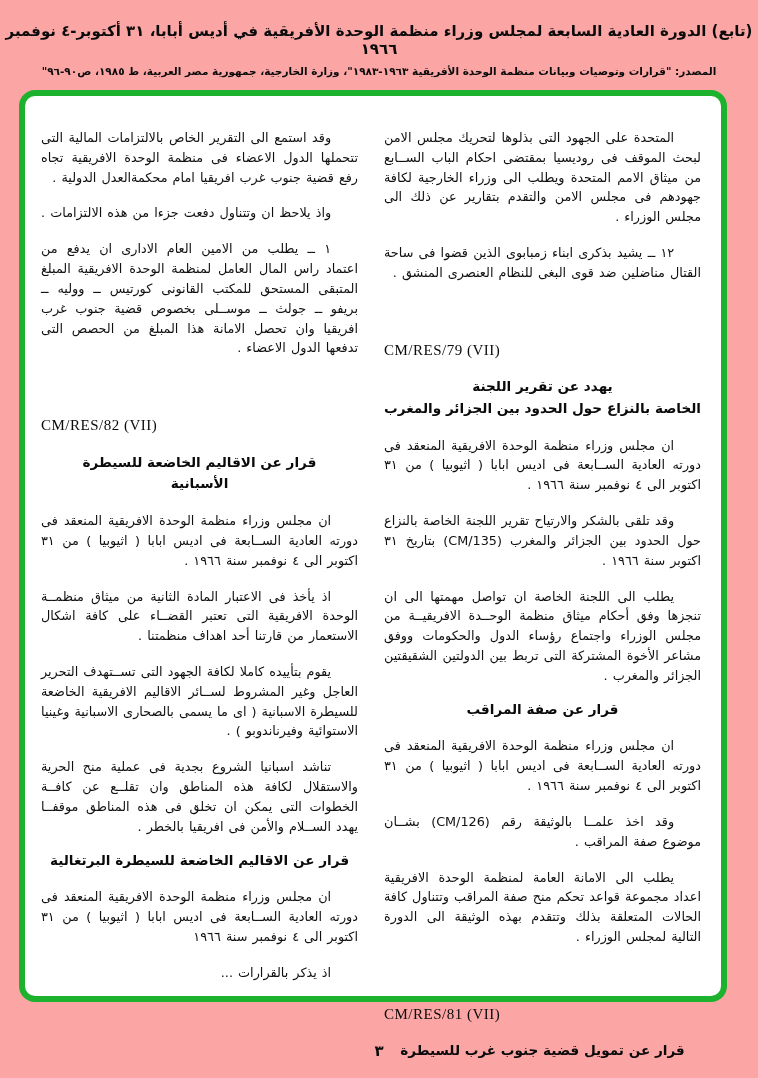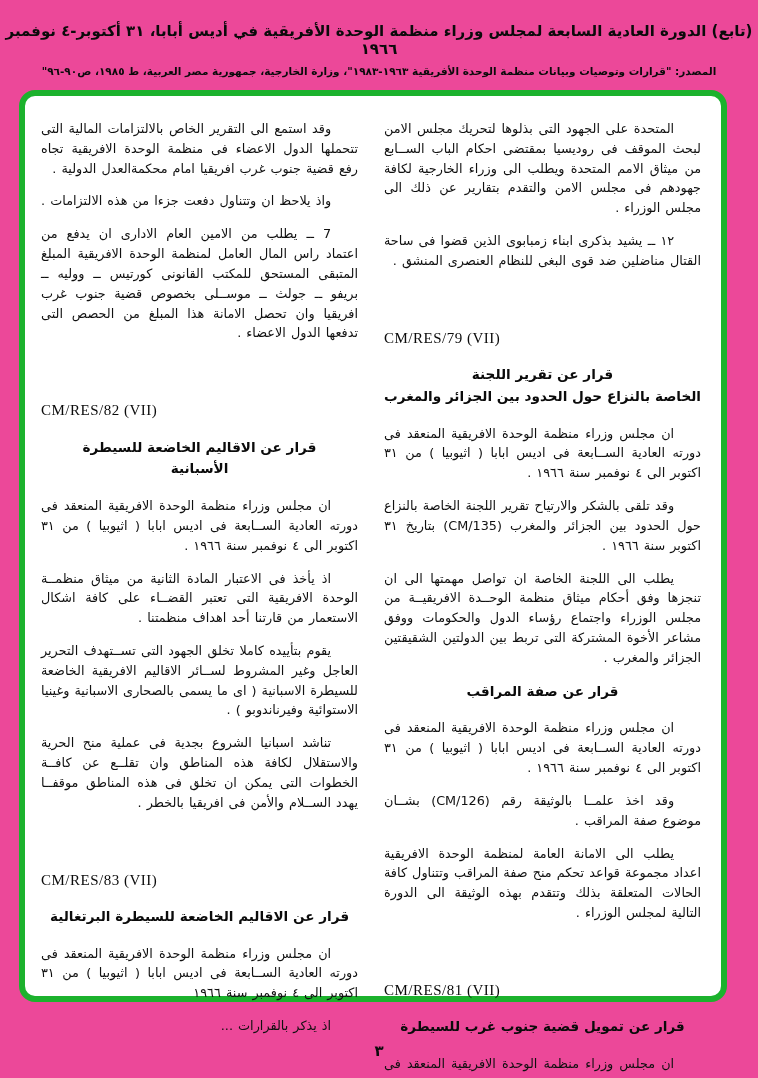--- a/index.html
+++ b/index.html
@@ -5,21 +5,21 @@
   html, body {
     margin: 0; padding: 0;
     background: #ffffff;
     font-family: "DejaVu Sans", sans-serif;
     color: #101010;
   }
   .page {
     position: relative;
     width: 758px;
     height: 1078px;
-    background: #ec4899;
+    background: #fca5a5;
     overflow: hidden;
     direction: rtl;
   }
   .header {
     position: absolute;
     top: 22px; left: 0; right: 0;
     text-align: center;
     direction: rtl;
   }
   .header .title {
@@ -53,21 +53,21 @@
     direction: rtl;
     height: 100%;
   }
   .column {
     font-size: 12.8px;
     line-height: 1.55;
     text-align: justify;
     direction: rtl;
   }
   .para {
-    margin: 7px 0 13px 0;
+    margin: 16px 0 13px 0;
     text-indent: 2.1em;
     word-spacing: 1px;
   }
   .res-code {
     direction: ltr;
     text-align: left;
     font-family: "Liberation Serif", serif;
     font-size: 15px;
     letter-spacing: 0.5px;
     margin: 56px 0 14px 0;
@@ -103,46 +103,45 @@
     <div class="source">المصدر: "قرارات وتوصيات وبيانات منظمة الوحدة الأفريقية ١٩٦٣-١٩٨٣"، وزارة الخارجية، جمهورية مصر العربية، ط ١٩٨٥، ص٩٠-٩٦"</div>
   </div>
 
   <div class="frame">
     <div class="columns">
 
       <div class="column">
         <p class="para">المتحدة على الجهود التى بذلوها لتحريك مجلس الامن لبحث الموقف فى روديسيا بمقتضى احكام الباب الســابع من ميثاق الامم المتحدة ويطلب الى وزراء الخارجية لكافة جهودهم فى مجلس الامن والتقدم بتقارير عن ذلك الى مجلس الوزراء .</p>
         <p class="para">١٢ ــ يشيد بذكرى ابناء زمبابوى الذين قضوا فى ساحة القتال مناضلين ضد قوى البغى للنظام العنصرى المنشق .</p>
         <div class="res-code">CM/RES/79  (VII)</div>
-        <div class="res-title">قرار عن تقرير اللجنة
+        <div class="res-title">يهدد عن تقرير اللجنة
 الخاصة بالنزاع حول الحدود بين الجزائر والمغرب</div>
         <p class="para">ان مجلس وزراء منظمة الوحدة الافريقية المنعقد فى دورته العادية الســابعة فى اديس ابابا ( اثيوبيا ) من ٣١ اكتوبر الى ٤ نوفمبر سنة ١٩٦٦ .</p>
         <p class="para">وقد تلقى بالشكر والارتياح تقرير اللجنة الخاصة بالنزاع حول الحدود بين الجزائر والمغرب (CM/135) بتاريخ ٣١ اكتوبر سنة ١٩٦٦ .</p>
         <p class="para">يطلب الى اللجنة الخاصة ان تواصل مهمتها الى ان تنجزها وفق أحكام ميثاق منظمة الوحــدة الافريقيــة من مجلس الوزراء واجتماع رؤساء الدول والحكومات ووفق مشاعر الأخوة المشتركة التى تربط بين الدولتين الشقيقتين الجزائر والمغرب .</p>
         <div class="res-title">قرار عن صفة المراقب</div>
         <p class="para">ان مجلس وزراء منظمة الوحدة الافريقية المنعقد فى دورته العادية الســابعة فى اديس ابابا ( اثيوبيا ) من ٣١ اكتوبر الى ٤ نوفمبر سنة ١٩٦٦ .</p>
         <p class="para">وقد اخذ علمــا بالوثيقة رقم (CM/126) بشــان موضوع صفة المراقب .</p>
         <p class="para">يطلب الى الامانة العامة لمنظمة الوحدة الافريقية اعداد مجموعة قواعد تحكم منح صفة المراقب وتتناول كافة الحالات المتعلقة بذلك وتتقدم بهذه الوثيقة الى الدورة التالية لمجلس الوزراء .</p>
         <div class="res-code">CM/RES/81  (VII)</div>
         <div class="res-title">قرار عن تمويل قضية جنوب غرب للسيطرة</div>
         <p class="para">ان مجلس وزراء منظمة الوحدة الافريقية المنعقد فى دورته العادية الســابعة فى اديس ابابا ( اثيوبيا ) من ٣١ اكتوبر الى ٤ نوفمبر سنة ١٩٦٦ .</p>
       </div>
 
       <div class="column">
         <p class="para">وقد استمع الى التقرير الخاص بالالتزامات المالية التى تتحملها الدول الاعضاء فى منظمة الوحدة الافريقية تجاه رفع قضية جنوب غرب افريقيا امام محكمةالعدل الدولية .</p>
         <p class="para">واذ يلاحظ ان وتتناول دفعت جزءا من هذه الالتزامات .</p>
-        <p class="para">7 ــ يطلب من الامين العام الادارى ان يدفع من اعتماد راس المال العامل لمنظمة الوحدة الافريقية المبلغ المتبقى المستحق للمكتب القانونى كورتيس ــ ووليه ــ بريفو ــ جولث ــ موســلى بخصوص قضية جنوب غرب افريقيا وان تحصل الامانة هذا المبلغ من الحصص التى تدفعها الدول الاعضاء .</p>
+        <p class="para">١ ــ يطلب من الامين العام الادارى ان يدفع من اعتماد راس المال العامل لمنظمة الوحدة الافريقية المبلغ المتبقى المستحق للمكتب القانونى كورتيس ــ ووليه ــ بريفو ــ جولث ــ موســلى بخصوص قضية جنوب غرب افريقيا وان تحصل الامانة هذا المبلغ من الحصص التى تدفعها الدول الاعضاء .</p>
         <div class="res-code">CM/RES/82  (VII)</div>
         <div class="res-title">قرار عن الاقاليم الخاضعة للسيطرة
 الأسبانية</div>
         <p class="para">ان مجلس وزراء منظمة الوحدة الافريقية المنعقد فى دورته العادية الســابعة فى اديس ابابا ( اثيوبيا ) من ٣١ اكتوبر الى ٤ نوفمبر سنة ١٩٦٦ .</p>
         <p class="para">اذ يأخذ فى الاعتبار المادة الثانية من ميثاق منظمــة الوحدة الافريقية التى تعتبر القضــاء على كافة اشكال الاستعمار من قارتنا أحد اهداف منظمتنا .</p>
-        <p class="para">يقوم بتأييده كاملا تخلق الجهود التى تســتهدف التحرير العاجل وغير المشروط لســائر الاقاليم الافريقية الخاضعة للسيطرة الاسبانية ( اى ما يسمى بالصحارى الاسبانية وغينيا الاستوائية وفيرناندوبو ) .</p>
+        <p class="para">يقوم بتأييده كاملا لكافة الجهود التى تســتهدف التحرير العاجل وغير المشروط لســائر الاقاليم الافريقية الخاضعة للسيطرة الاسبانية ( اى ما يسمى بالصحارى الاسبانية وغينيا الاستوائية وفيرناندوبو ) .</p>
         <p class="para">تناشد اسبانيا الشروع بجدية فى عملية منح الحرية والاستقلال لكافة هذه المناطق وان تقلــع عن كافــة الخطوات التى يمكن ان تخلق فى هذه المناطق موقفــا يهدد الســلام والأمن فى افريقيا بالخطر .</p>
-        <div class="res-code">CM/RES/83  (VII)</div>
         <div class="res-title">قرار عن الاقاليم الخاضعة للسيطرة البرتغالية</div>
         <p class="para">ان مجلس وزراء منظمة الوحدة الافريقية المنعقد فى دورته العادية الســابعة فى اديس ابابا ( اثيوبيا ) من ٣١ اكتوبر الى ٤ نوفمبر سنة ١٩٦٦</p>
         <p class="para">اذ يذكر بالقرارات ...</p>
       </div>
 
     </div>
   </div>
 
   <div class="page-number">٣</div>
 

